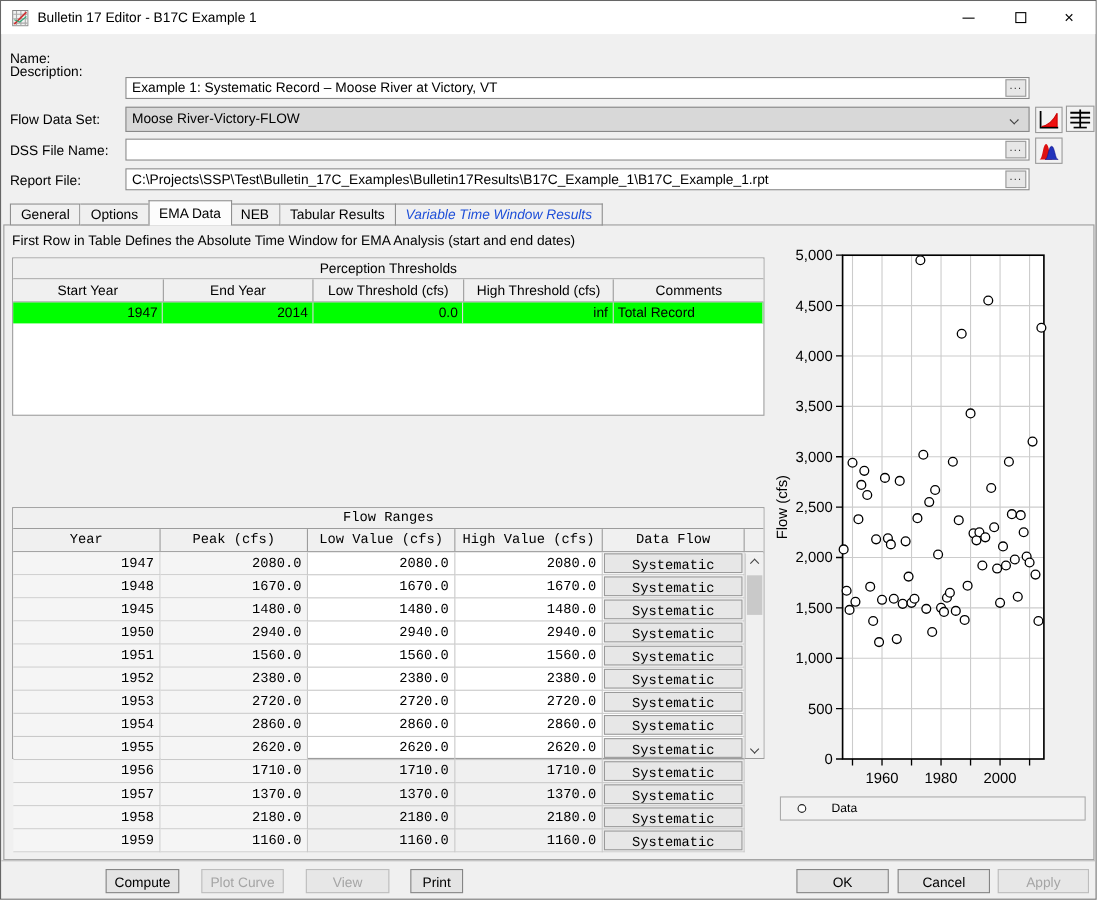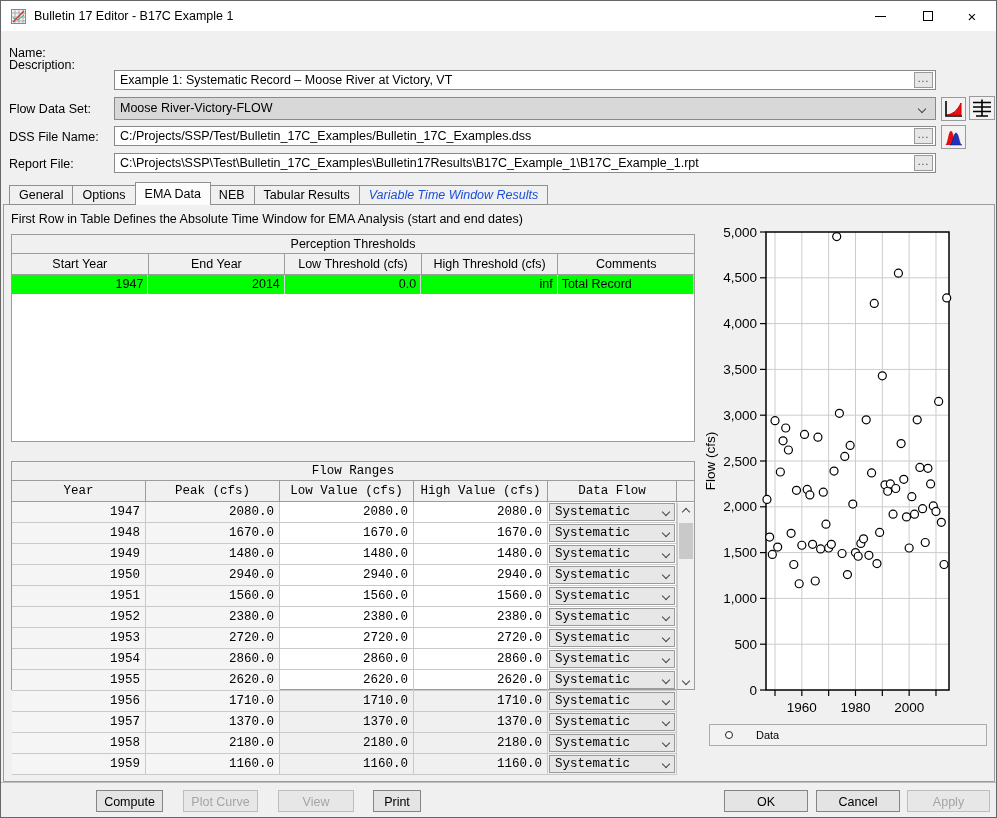--- a/index.html
+++ b/index.html
@@ -35,39 +35,39 @@
   .tab.disabled{color:#1d4ed8;font-style:italic;}
   .pane{position:absolute;left:2px;top:203px;width:992px;height:578px;border:1px solid #9c9c9c;background:#f0f0f0;z-index:1;}
   .instruction{position:absolute;left:10px;top:211px;font-size:12.5px;z-index:2;}
   
   .gtable{position:absolute;border:1px solid #9c9c9c;background:#fff;z-index:2;}
   .ttitle{height:19px;line-height:18px;text-align:center;background:#f0f0f0;border-bottom:1px solid #9c9c9c;font-size:12.5px;}
   .thead{display:flex;height:21px;background:#f0f0f0;border-bottom:1px solid #9c9c9c;}
   .thead .hc{border-right:1px solid #9c9c9c;text-align:center;line-height:20px;font-size:12.5px;}
   .thead .hc:last-child{border-right:none;}
   
-  .ptable{left:10px;top:233px;width:684px;height:208px;}
+  .ptable{left:10px;top:233px;width:684px;height:144px;}
   .ptable .hc{flex:1;}
   .prow{display:flex;height:19px;background:#00ff00;}
   .prow .pc{flex:1;border-right:1px solid #d8d8d8;line-height:18px;font-size:12.5px;padding:0 4px;text-align:right;overflow:hidden;}
   .prow .pc.left{text-align:left;}
   
   .btn{position:absolute;background:#e4e4e4;border:1px solid #858585;font-size:12.5px;text-align:center;
     line-height:20px;height:22px;font-family:"Liberation Sans",sans-serif;}
   .btn.disabled{color:#a5a5a5;border-color:#bdbdbd;background:#e7e7e7;}
   
   .ftable{left:10px;top:460px;width:684px;height:229px;font-family:Liberation Mono, monospace;}
   .c-year{width:134px;} .c-peak{width:134px;} .c-low{width:134px;} .c-high{width:134px;} .c-type{width:129px;} .c-scroll{width:17px;}
   .fbody{position:relative;height:273px;overflow:hidden;}
   .frow{display:flex;height:21px;}
   .frow .cell{border-right:1px solid #c9c9c9;border-bottom:1px solid #c9c9c9;line-height:20px;font-size:12.5px;
     padding:0 5px;text-align:right;overflow:hidden;}
   .cell.ro{background:#f5f5f5;}
   .cell.c-type{padding:1px;}
-  .dd{height:100%;background:#e7e7e7;border:1px solid #9a9a9a;display:flex;align-items:center;justify-content:space-between;padding:0 5px;font-size:12.5px;}
+  .dd{height:100%;background:#e7e7e7;border:1px solid #9a9a9a;display:flex;align-items:center;justify-content:space-between;padding:0 5px;font-size:12.5px;flex-direction:column;}
   .scrollbar{position:absolute;right:0;top:41px;bottom:0;width:17px;background:#f0f0f0;border-left:1px solid #c9c9c9;}
   .sarrow{position:absolute;left:0;width:16px;height:17px;display:flex;align-items:center;justify-content:center;}
   .sthumb{position:absolute;left:1px;top:20px;width:14px;height:36px;background:#c9c9c9;}
   
   .chart{position:absolute;left:700px;top:215px;width:294px;height:502px;z-index:2;}
   .legendbox{position:absolute;left:708px;top:723px;width:278px;height:22px;border:1px solid #ababab;background:#f2f2f2;
     display:flex;align-items:center;z-index:2;}
   .legend-marker{width:8px;height:8px;border:1px solid #222;border-radius:50%;background:#fff;margin-left:15px;}
   .legend-label{margin-left:23px;font-size:11px;}
   .footer-sep{position:absolute;left:0;top:781px;width:100%;height:1px;background:#bdbdbd;}
@@ -117,21 +117,20 @@
   </div>
   <div class="iconbtn" style="left:968px;top:95px;width:26px;">
     <svg width="20" height="18" viewBox="0 0 20 18">
       <path d="M1 3.5 H19 M1 8 H19 M1 12.5 H19 M4 17 H16" stroke="#000" stroke-width="1.6" fill="none"></path>
       <path d="M10 0.5 V17" stroke="#000" stroke-width="1.6"></path>
     </svg>
   </div>
 
   <div class="flabel" style="top:129px;">DSS File Name:</div>
   <div class="field" style="top:125px;">
-    <span>C:/Projects/SSP/Test/Bulletin_17C_Examples/Bulletin_17C_Examples.dss</span>
     <div class="browse">...</div>
   </div>
   <div class="iconbtn" style="left:940px;top:124px;">
     <svg width="19" height="18" viewBox="0 0 19 18">
       <path d="M1 17 C4 17 4 3 7 3 C10 3 10 17 13 17 Z" fill="#d11"></path>
       <path d="M6 17 C9 17 9 5 12 5 C15 5 15 17 18 17 Z" fill="#23b" stroke="#118" stroke-width="0.5"></path>
     </svg>
   </div>
 
   <div class="flabel" style="top:156px;">Report File:</div>
@@ -201,21 +200,21 @@
           <div class="cell c-low">1670.0</div>
           <div class="cell c-high">1670.0</div>
           <div class="cell c-type">
             <div class="dd">
               <span>Systematic</span>
               <span class="chev"></span>
             </div>
           </div>
         </div>
         <div class="frow">
-          <div class="cell c-year ro">1949</div>
+          <div class="cell c-year ro">1945</div>
           <div class="cell c-peak ro">1480.0</div>
           <div class="cell c-low">1480.0</div>
           <div class="cell c-high">1480.0</div>
           <div class="cell c-type">
             <div class="dd">
               <span>Systematic</span>
               <span class="chev"></span>
             </div>
           </div>
         </div>

